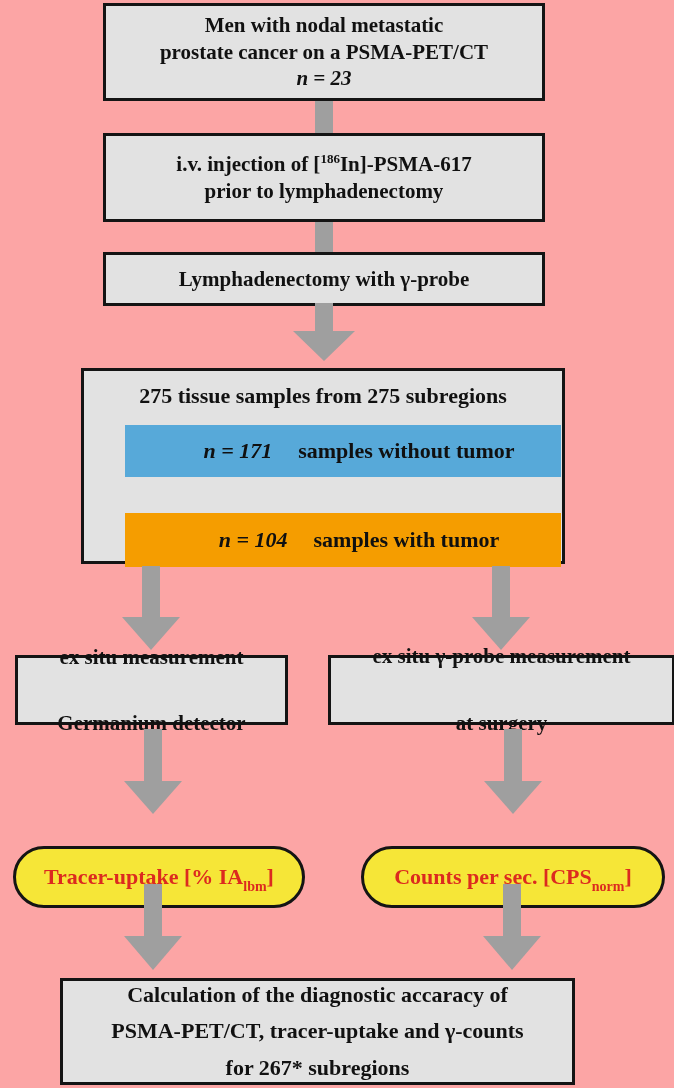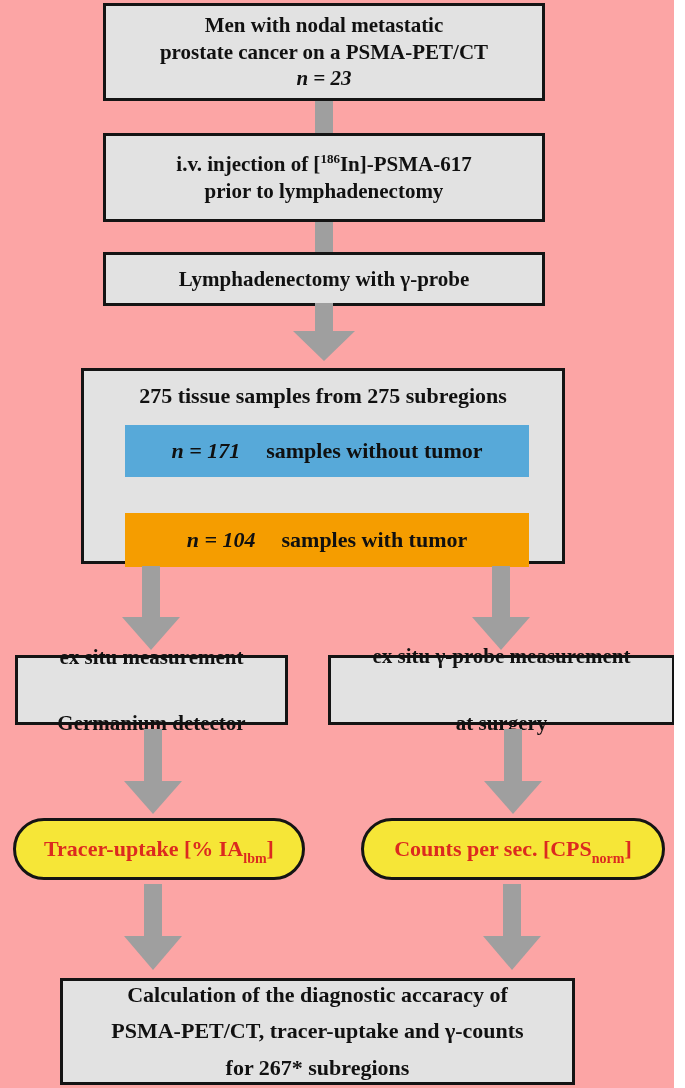--- a/index.html
+++ b/index.html
@@ -36,29 +36,29 @@
   .arrow .head{
     position:absolute;left:50%;transform:translateX(-50%);
     width:0;height:0;border-left-style:solid;border-right-style:solid;
     border-left-color:transparent;border-right-color:transparent;
     border-top-style:solid;border-top-color:var(--arrow);
   }
   
   .bar{
     position:absolute;left:41px;width:404px;height:52px;
     display:flex;align-items:center;justify-content:center;
-    font-weight:bold;font-size:22px;color:#101010;
+    font-weight:bold;font-size:22px;color:#101010;padding-left:32px;
   }
   .bar .gap{display:inline-block;width:26px;}
   
   .pill{
     position:absolute;background:var(--yellow);
     border:3px solid var(--border);border-radius:31px;box-sizing:border-box;
     display:flex;align-items:center;justify-content:center;
-    font-weight:bold;font-size:22px;color:var(--red-text);text-align:center;
+    font-weight:bold;font-size:22px;color:var(--red-text);text-align:center;margin-top:28px;
   }
 </style>
 </head>
 <body>
 
 <div class="canvas">
 
   <div class="conn" style="left:315px;top:98px;width:18px;height:38px;"></div>
   <div class="conn" style="left:315px;top:219px;width:18px;height:36px;"></div>
 

